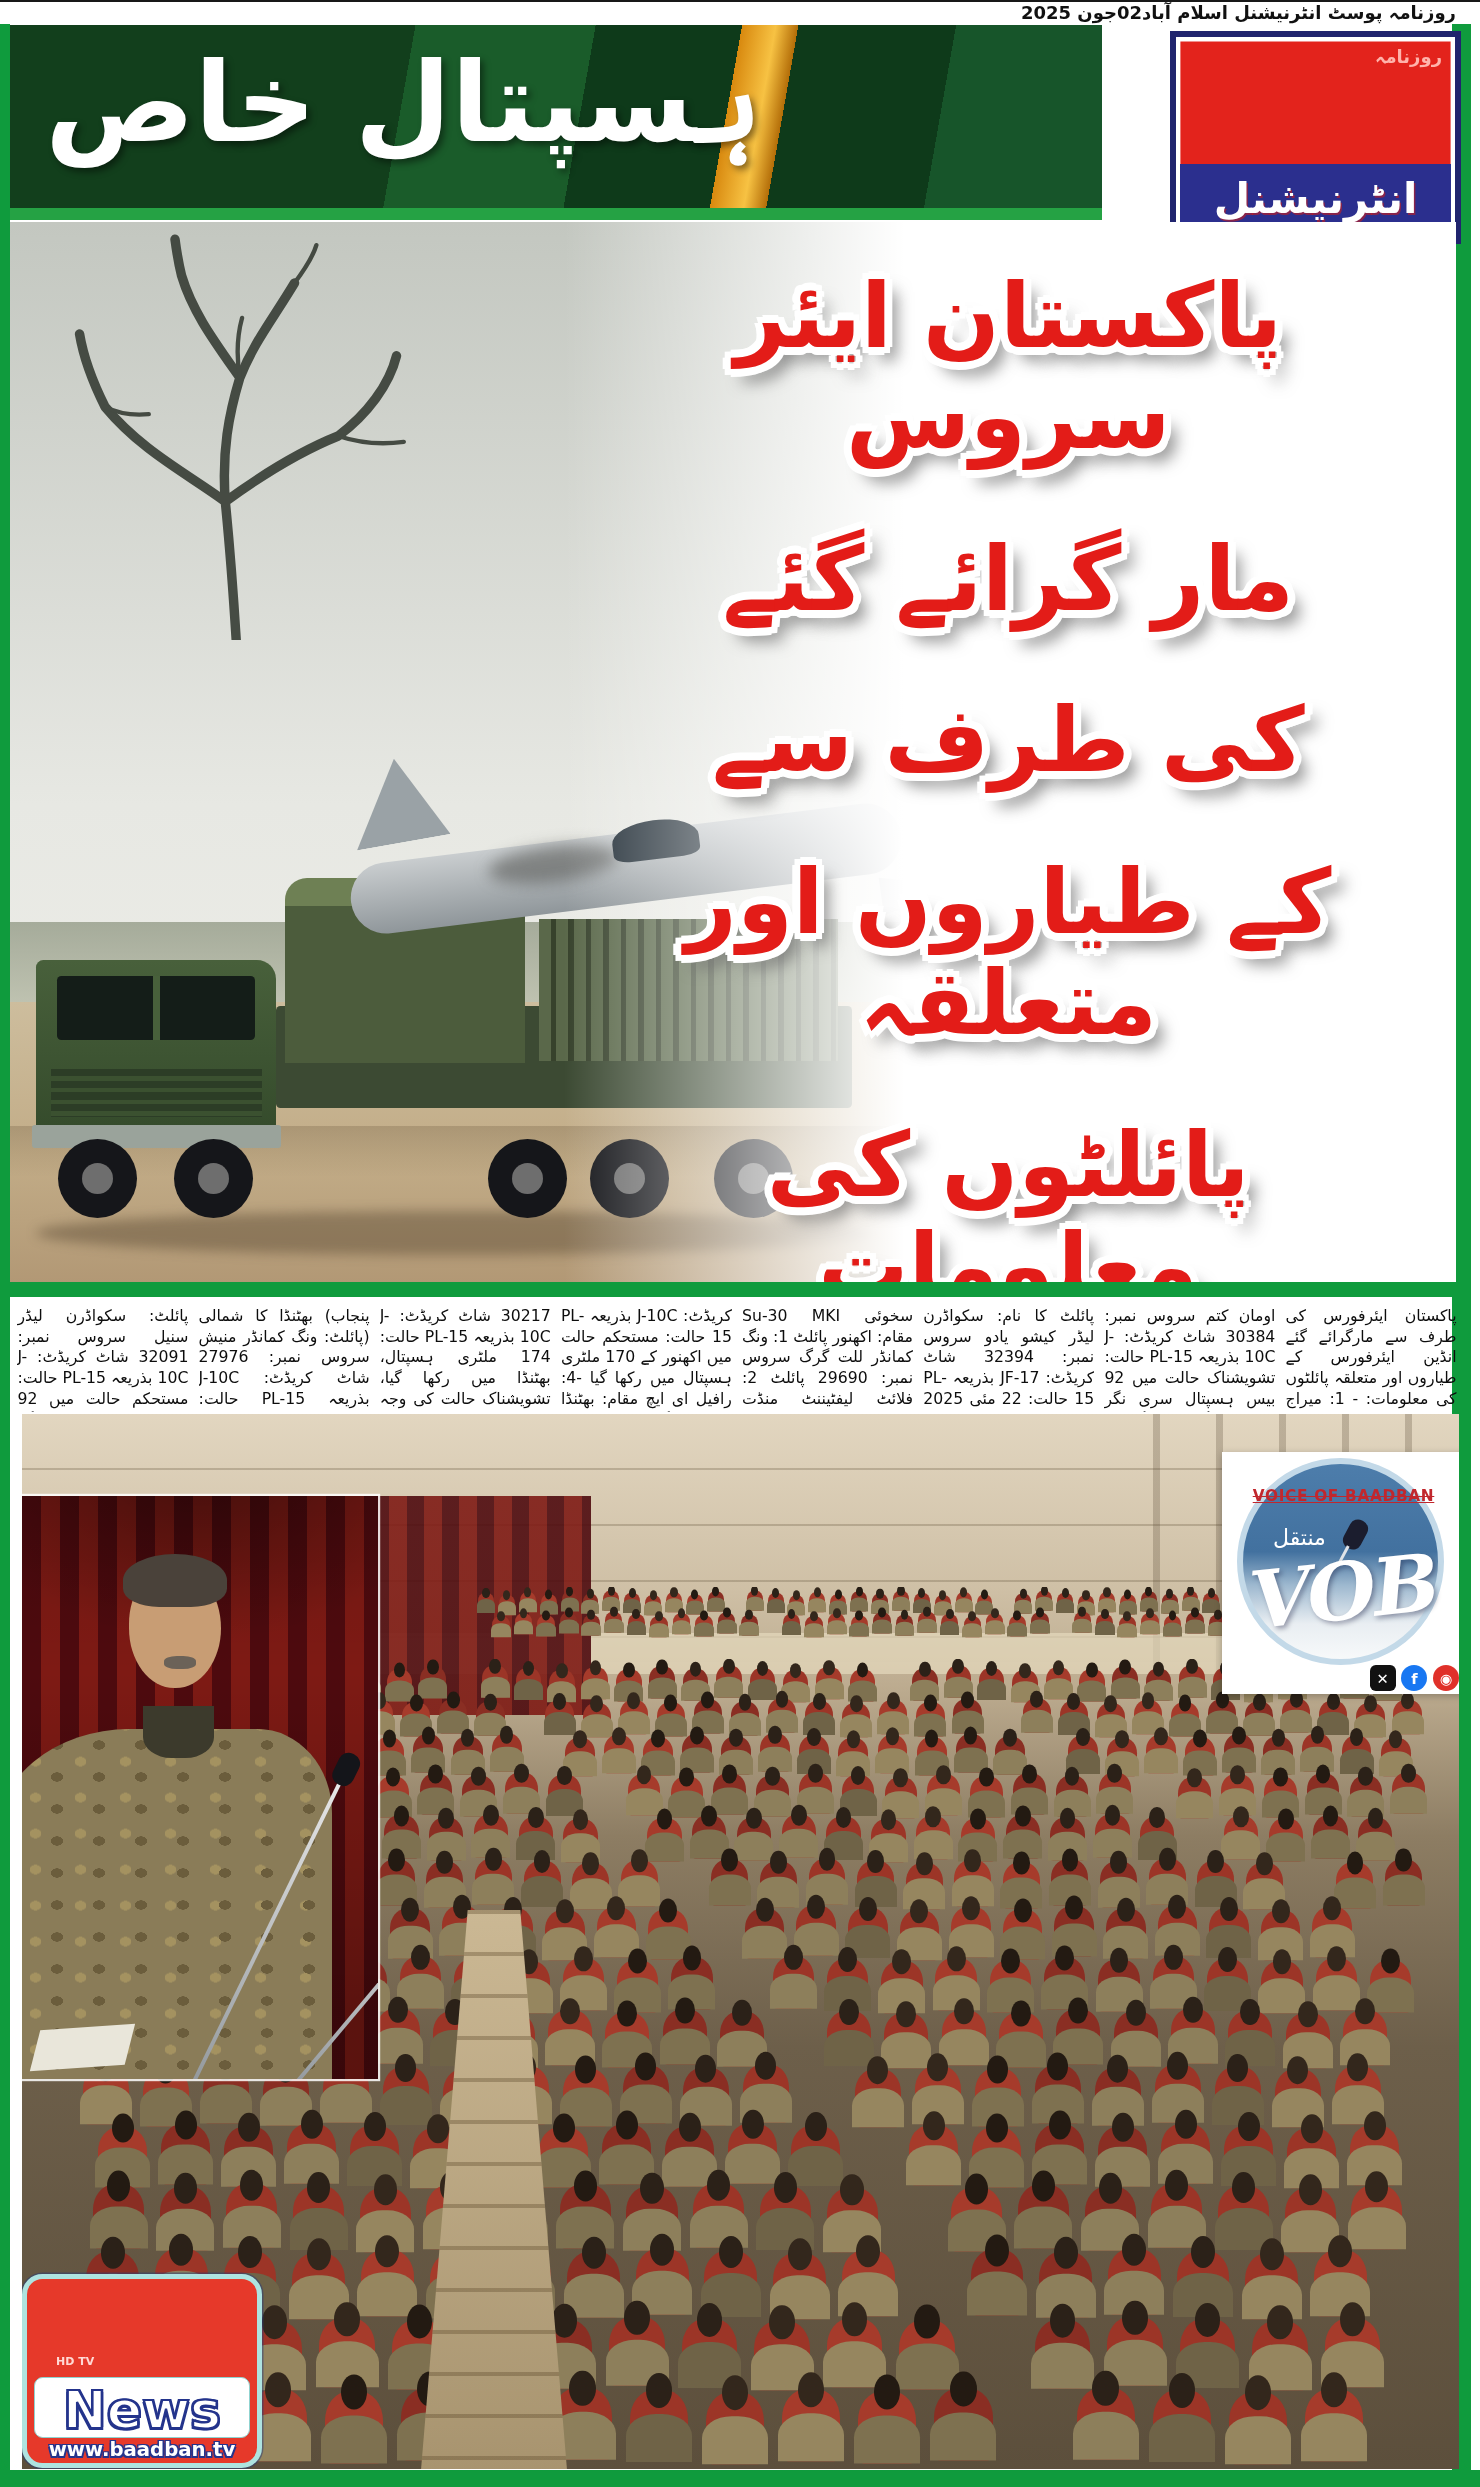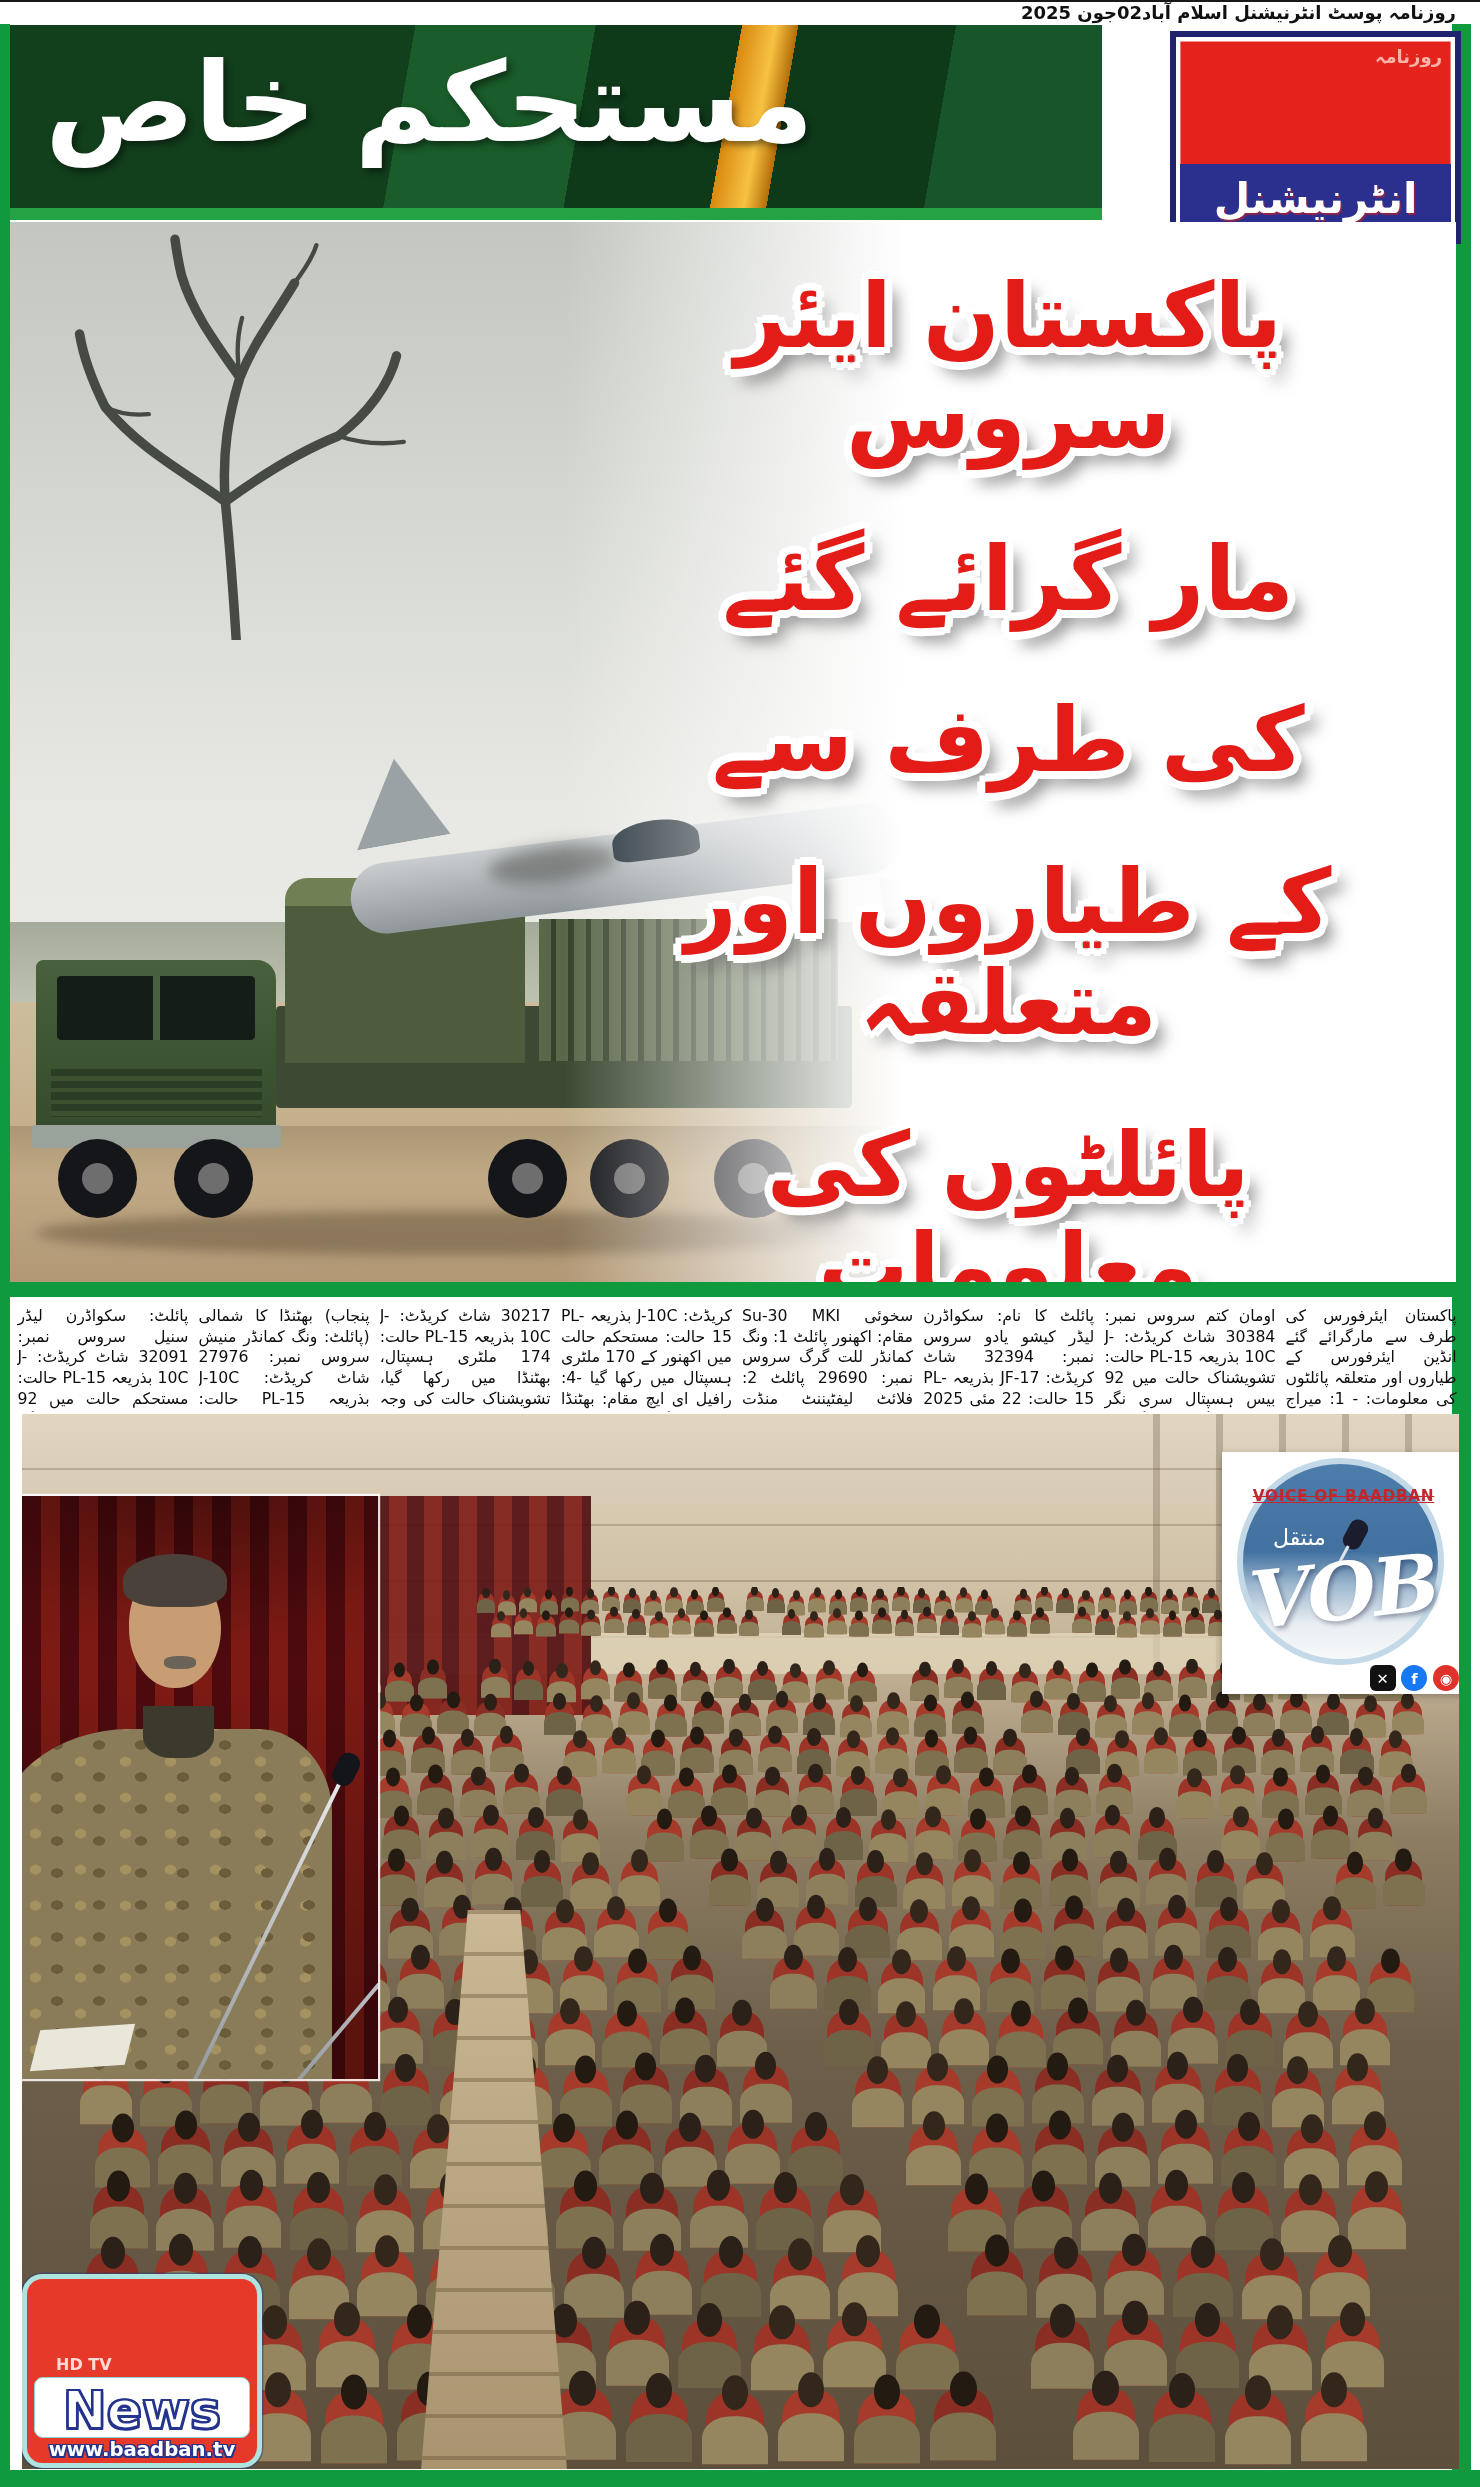--- a/index.html
+++ b/index.html
@@ -172,42 +172,42 @@
   .si-fb{background:#1877f2;border-radius:50%;}
   .si-cam{background:#e0312a;border-radius:50%;}
 
   
   .newsbox{position:absolute;left:0px;top:860px;width:240px;height:194px;z-index:7;
      background:#e6392a;border:5.1px solid #aee3e0;border-radius:20.4px;box-sizing:border-box;
      box-shadow:0 0 0 1.5px rgba(40,60,120,.5);}
   .nb-urdu{position:absolute;left:0;right:0;top:1.5px;text-align:center;font-size:61px;font-weight:700;
      color:#fff;direction:rtl;
      text-shadow:-2.2px -2.2px 0 #111,2.2px -2.2px 0 #111,-2.2px 2.2px 0 #111,2.2px 2.2px 0 #111;}
-  .nb-hdtv{position:absolute;left:29px;top:76px;font-size:16px;font-weight:700;color:#ffd9d4;}
+  .nb-hdtv{position:absolute;left:29px;top:76px;font-size:11px;font-weight:700;color:#ffd9d4;}
   .nb-band{position:absolute;left:7.3px;right:7.3px;top:98px;height:61px;background:#fff;
      border-radius:8.7px;border:1.5px solid #8fd3d0;box-sizing:border-box;}
   .nb-news{position:absolute;left:0;right:0;top:101px;text-align:center;font-size:52px;font-weight:700;
      color:#fff;-webkit-text-stroke:2.2px #24348c;
      text-shadow:-1.5px -1.5px 0 #24348c,1.5px -1.5px 0 #24348c,-1.5px 1.5px 0 #24348c,1.5px 1.5px 0 #24348c;}
   .nb-web{position:absolute;left:0;right:0;bottom:2.2px;text-align:center;font-size:19.7px;font-weight:700;
      color:#fff;text-shadow:-1.5px -1.5px 0 #24348c,1.5px -1.5px 0 #24348c,-1.5px 1.5px 0 #24348c,1.5px 1.5px 0 #24348c;}
 </style>
 </head>
 <body>
 
 <div class="page">
 
   <div class="frame-left"></div>
   <div class="frame-right"></div>
   <div class="frame-bottom"></div>
 
   <div class="dateline">روزنامہ پوسٹ انٹرنیشنل اسلام آباد02جون 2025</div>
 
   <div class="banner">
-    <div class="banner-title">مستحکم خاص</div>
+    <div class="banner-title">ہسپتال خاص</div>
     <div class="banner-bottom"></div>
   </div>
 
   <div class="logo">
     <div class="logo-daily">روزنامہ</div>
     <div class="logo-intl">انٹرنیشنل</div>
   </div>
 
   <div class="photo1">
     <div class="scene">

